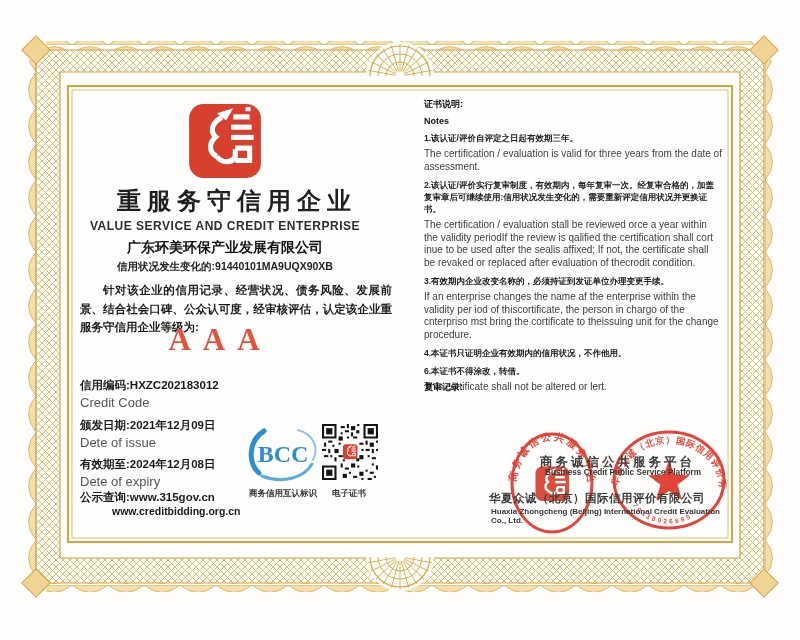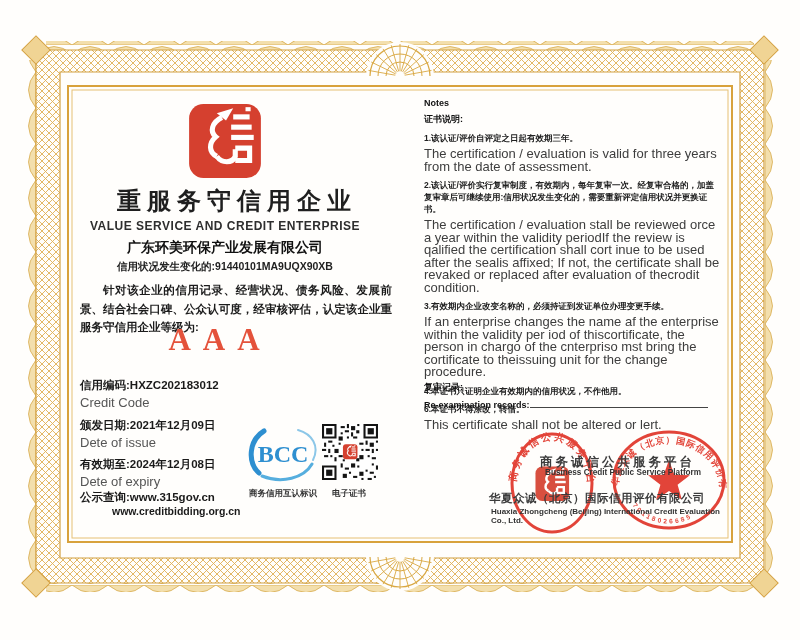--- a/index.html
+++ b/index.html
@@ -21,21 +21,21 @@
            letter-spacing:12px; color:#e4523b; }
   .cn-label { font-size:11.5px; font-weight:700; color:#1a1a1a; }
   .en-label { font-size:13px; color:#555; }
   .url2 { left:112px; top:505px; font-size:10.5px; font-weight:600; color:#1a1a1a; }
   .badge-label { font-size:8.5px; font-weight:700; color:#333; text-align:center; }
 
   
   .notes { left:424px; top:98px; width:298px; }
   .nh { font-size:9px; font-weight:700; color:#111; margin-bottom:5px; }
   .nc { font-size:8.5px; font-weight:700; color:#222; line-height:12px; margin:6px 0 4px; }
-  .ne { font-size:13px; color:#3d3d3d; line-height:12.5px; margin:0 0; }
+  .ne { font-size:10px; color:#3d3d3d; line-height:12.5px; margin:0 0; }
   .reexam-cn { left:424px; top:381px; font-size:9px; font-weight:700; color:#111; }
   .reexam-en { left:424px; top:399px; font-size:9px; font-weight:700; color:#111; }
   .reexam-line { display:inline-block; width:178px; border-bottom:1px solid #444; height:9px; }
 
   
   .ov1cn { left:540px; top:454px; width:180px; font-size:12.5px; font-weight:700; letter-spacing:3px; color:#3c3c3c; }
   .ov1en { left:545px; top:468px; width:200px; font-size:8.2px; font-weight:700; color:#333; }
   .ov2cn { left:489px; top:491px; width:235px; font-size:11.5px; font-weight:700; letter-spacing:0.5px; color:#3c3c3c; }
   .ov2en { left:491px; top:507px; width:235px; font-size:8px; font-weight:700; color:#333; }
   .stamp { mix-blend-mode:multiply; opacity:0.92; }
@@ -212,37 +212,34 @@
       <rect x="48" y="38" width="2" height="2"></rect>
         <rect x="33" y="33" width="3" height="3"></rect>
     </g>
     <g transform="translate(20,19) scale(0.2)">
         <use href="#xinseal"></use>
       </g>
   </svg>
   <div class="abs badge-label" style="left:316px;top:488px;width:66px">电子证书</div>
 
   <div class="abs notes">
+    <div class="nh">证书说明:</div>
     <div class="nh">Notes</div>
-    <div class="nh">证书说明:</div>
     <div class="nc">1.该认证/评价自评定之日起有效期三年。</div>
     <div class="ne">The certification / evaluation is valid for three years from the date of assessment.</div>
     <div class="nc">2.该认证/评价实行复审制度，有效期内，每年复审一次。经复审合格的，加盖复审章后可继续使用:信用状况发生变化的，需要重新评定信用状况并更换证书。</div>
     <div class="ne">The certification / evaluation stall be reviewed orce a year within the validity periodIf the review is qalified the certification shall cort inue to be used after the sealis affixed; If not, the certificate shall be revaked or replaced after evaluation of thecrodit condition.</div>
     <div class="nc">3.有效期内企业改变名称的，必须持证到发证单位办理变更手续。</div>
     <div class="ne">If an enterprise changes the name af the enterprise within the validity per iod of thiscortificate, the person in chargo of the cnterpriso mst bring the cortificate to theissuing unit for the change procedure.</div>
     <div class="nc">4.本证书只证明企业有效期内的信用状况，不作他用。</div>
     <div class="nc">6.本证书不得涂改，转借。</div>
     <div class="ne">This certificate shall not be altered or lert.</div>
   </div>
 
   <div class="abs reexam-cn">复审记录:</div>
-  <div class="abs reexam-en">
-    <span>Re-examination records:</span><span class="reexam-line"></span>
-  </div>
 
   <svg class="abs stamp" style="left:508px;top:430px" width="88" height="106" viewBox="0 0 88 106">
     <defs>
         <path id="arc1" d="M8,56 A36,46 0 1 1 80,56"></path>
       </defs>
     <ellipse cx="44" cy="53" rx="40" ry="49" fill="none" stroke="#e03428" stroke-width="3"></ellipse>
     <text font-size="10" fill="#e03428" letter-spacing="2.5" font-weight="bold">
       <textPath href="#arc1" startOffset="4">商务诚信公共服务平台</textPath>
     </text>
     <g transform="translate(27,35) scale(0.48)">

